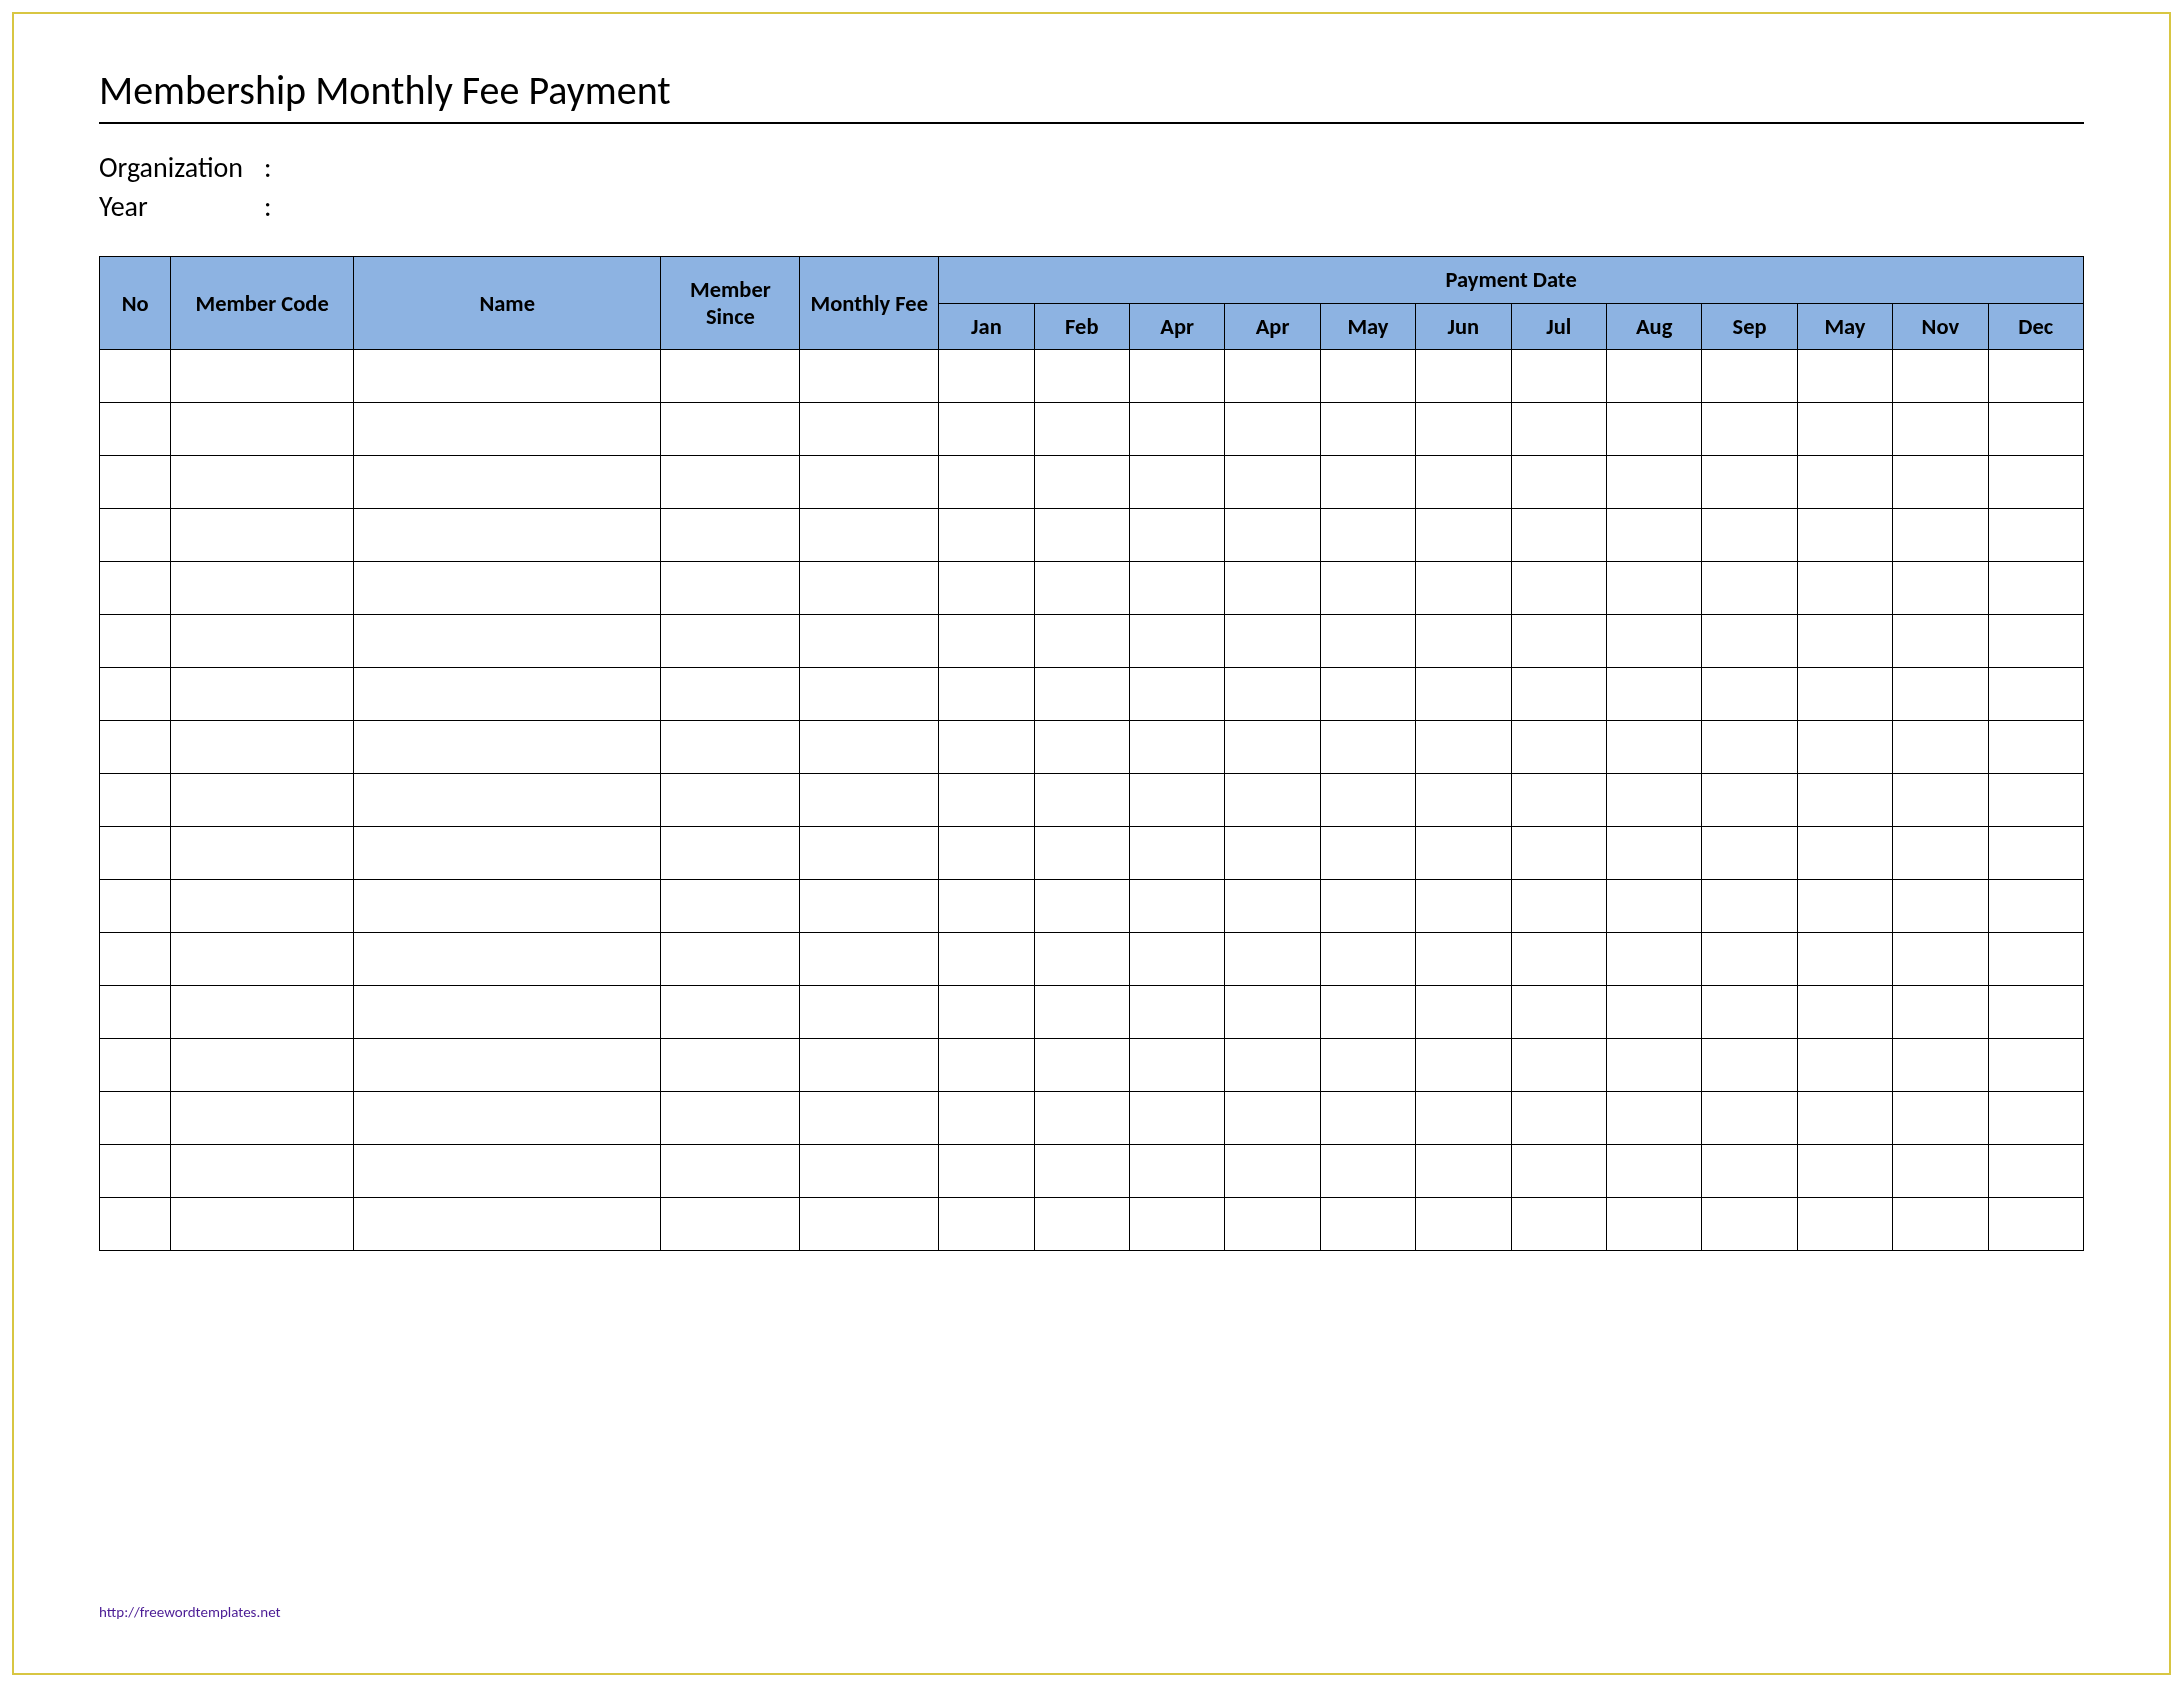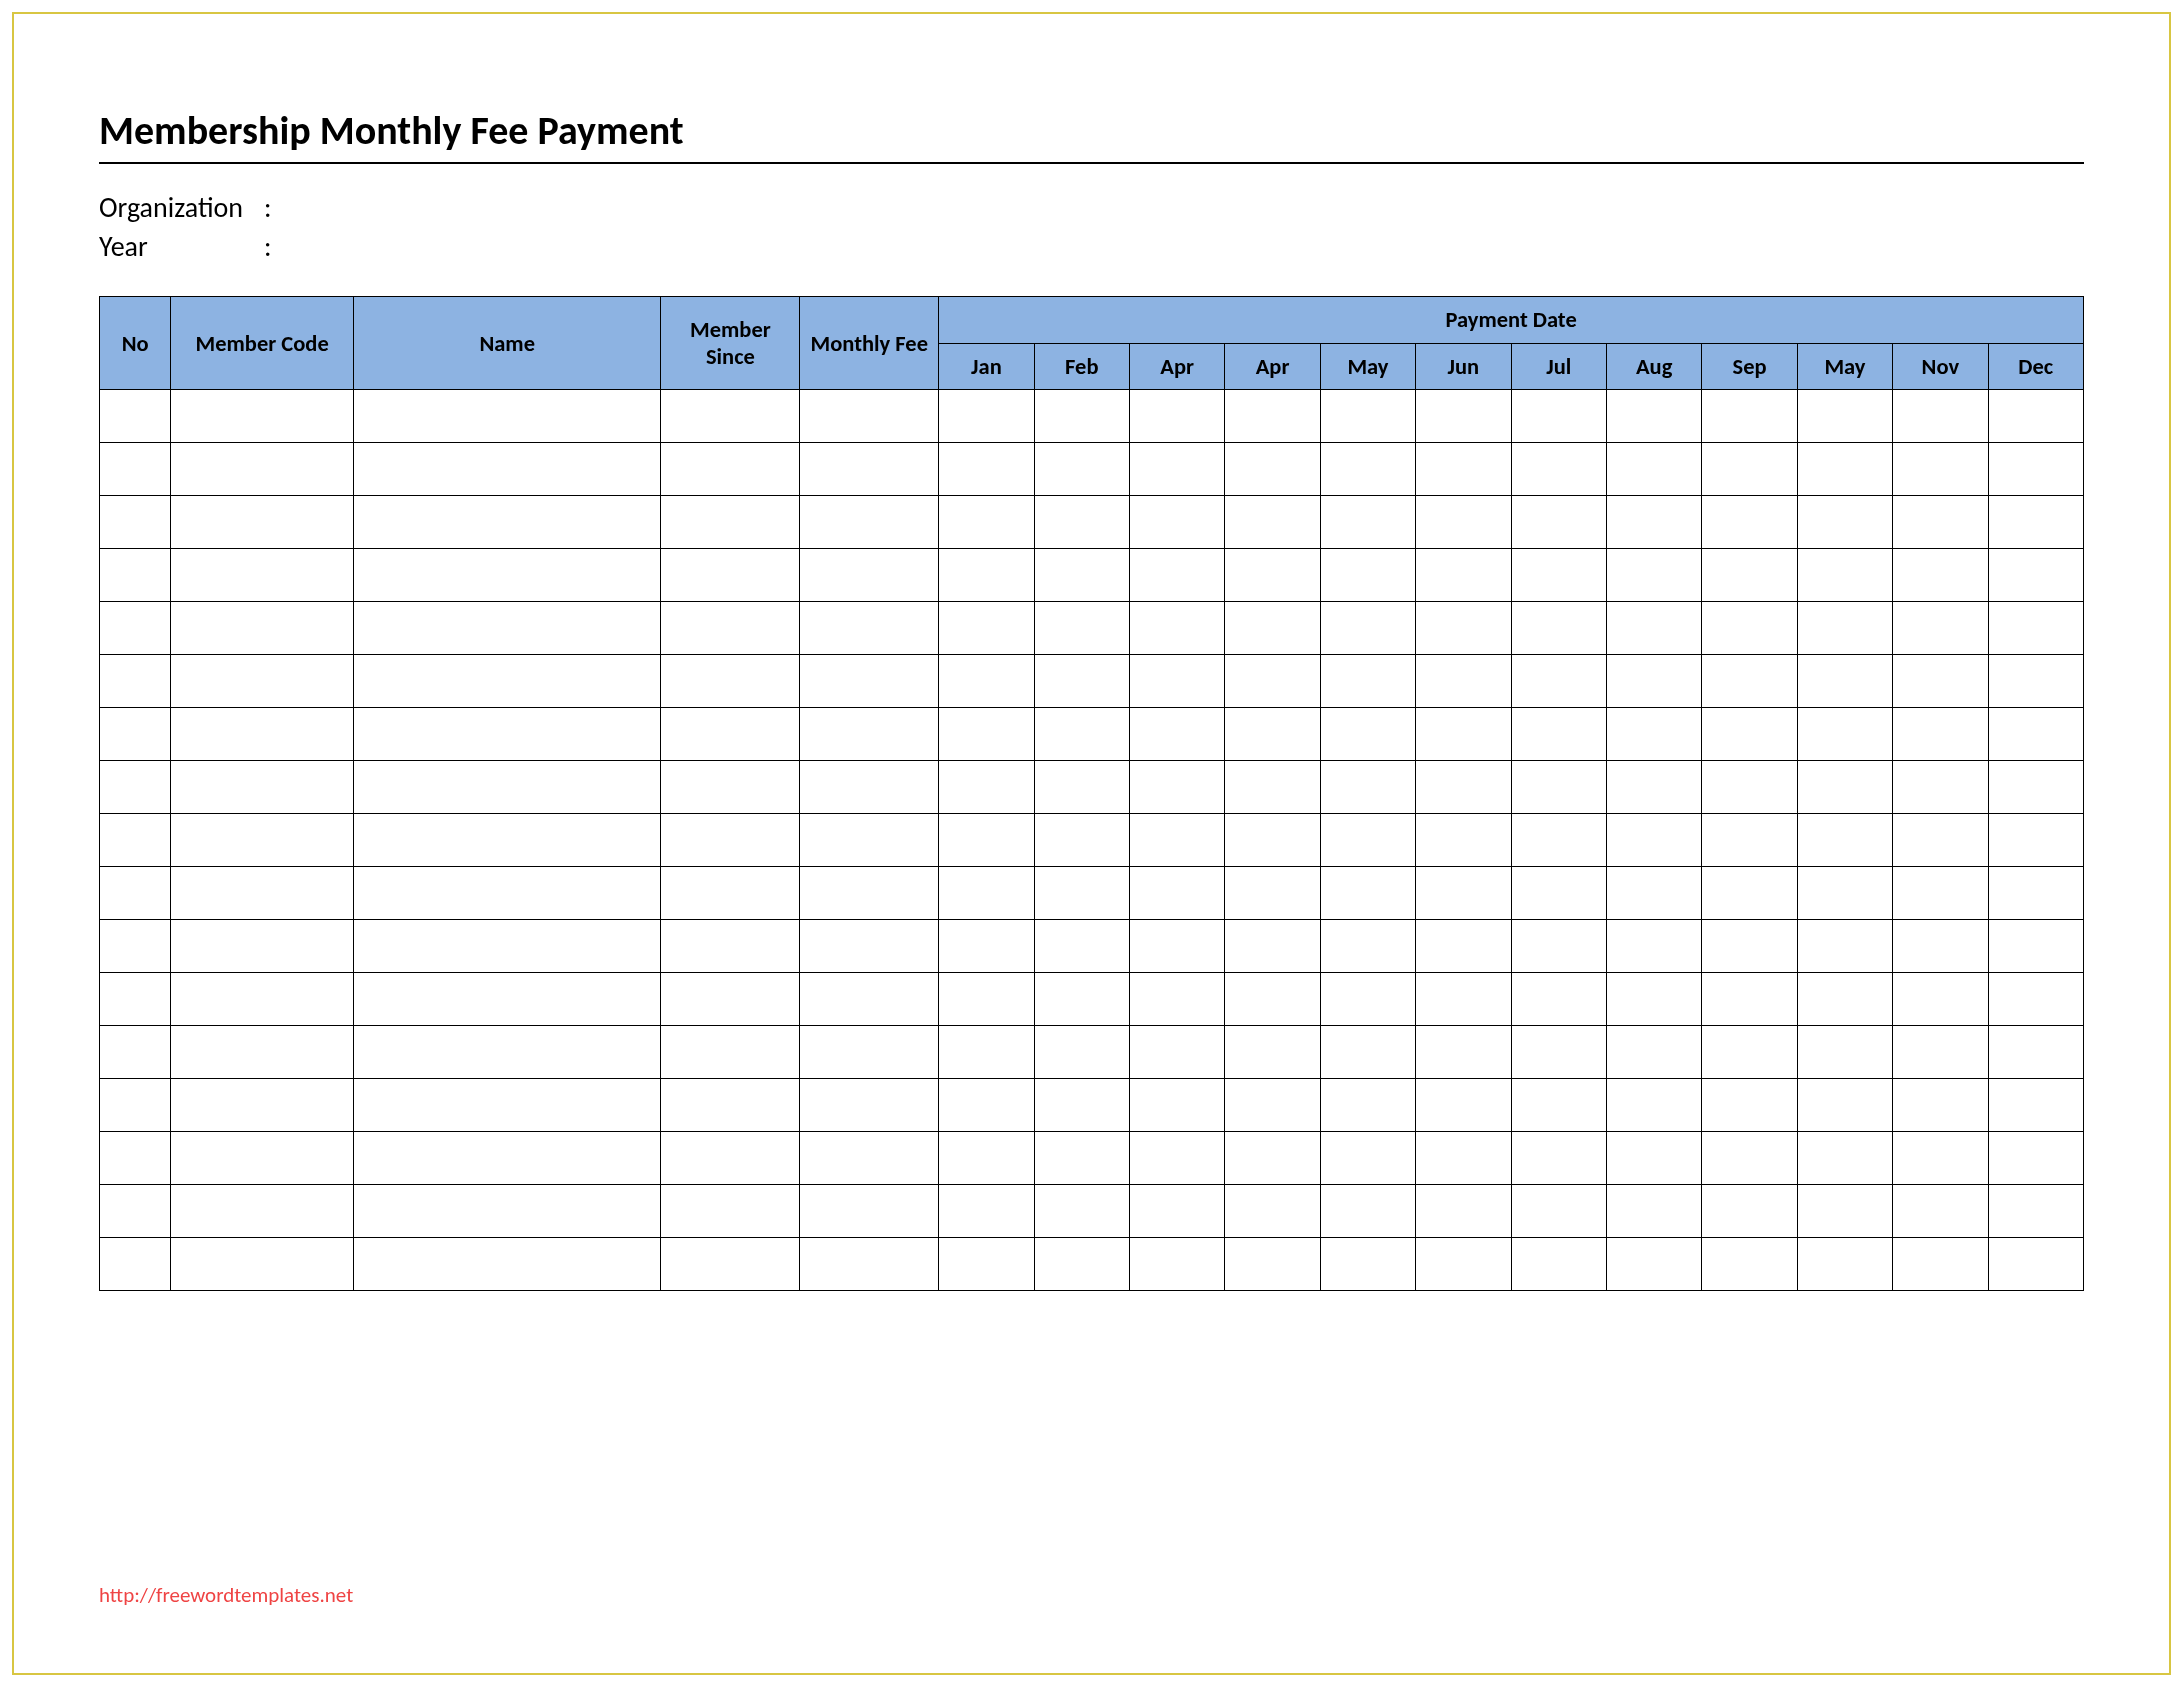--- a/index.html
+++ b/index.html
@@ -20,24 +20,23 @@
     border: 2.6px solid #d8c642;
   }
   .page {
     position: absolute;
     top: 66px;
     left: 99px;
     right: 99px;
   }
   .title {
     font-size: 40px;
-    font-weight: bold;
+    font-weight: normal;
     padding-bottom: 6.6px;
     border-bottom: 2px solid #000;
-    margin-top: 40px;
   }
   .meta {
     margin-top: 26.5px;
     font-size: 28px;
   }
   .meta-row {
     display: flex;
     margin-bottom: 4px;
   }
   .meta-label { width: 165px; }
@@ -63,24 +62,24 @@
     height: 53px;
   }
   col.c-no     { width: 3.6%; }
   col.c-code   { width: 9.2%; }
   col.c-name   { width: 15.5%; }
   col.c-since  { width: 7.0%; }
   col.c-fee    { width: 7.0%; }
   col.c-month  { width: 4.8083%; }
   .footer {
     position: absolute;
-    bottom: 79px;
+    bottom: 66px;
     left: 99px;
-    font-size: 21px;
-    color: #ef4444;
+    font-size: 15px;
+    color: #4c1d95;
   }
 </style>
 </head>
 <body>
 
 <div class="outer-border"></div>
 
 <div class="page">
 
   <div class="title">Membership Monthly Fee Payment</div>

